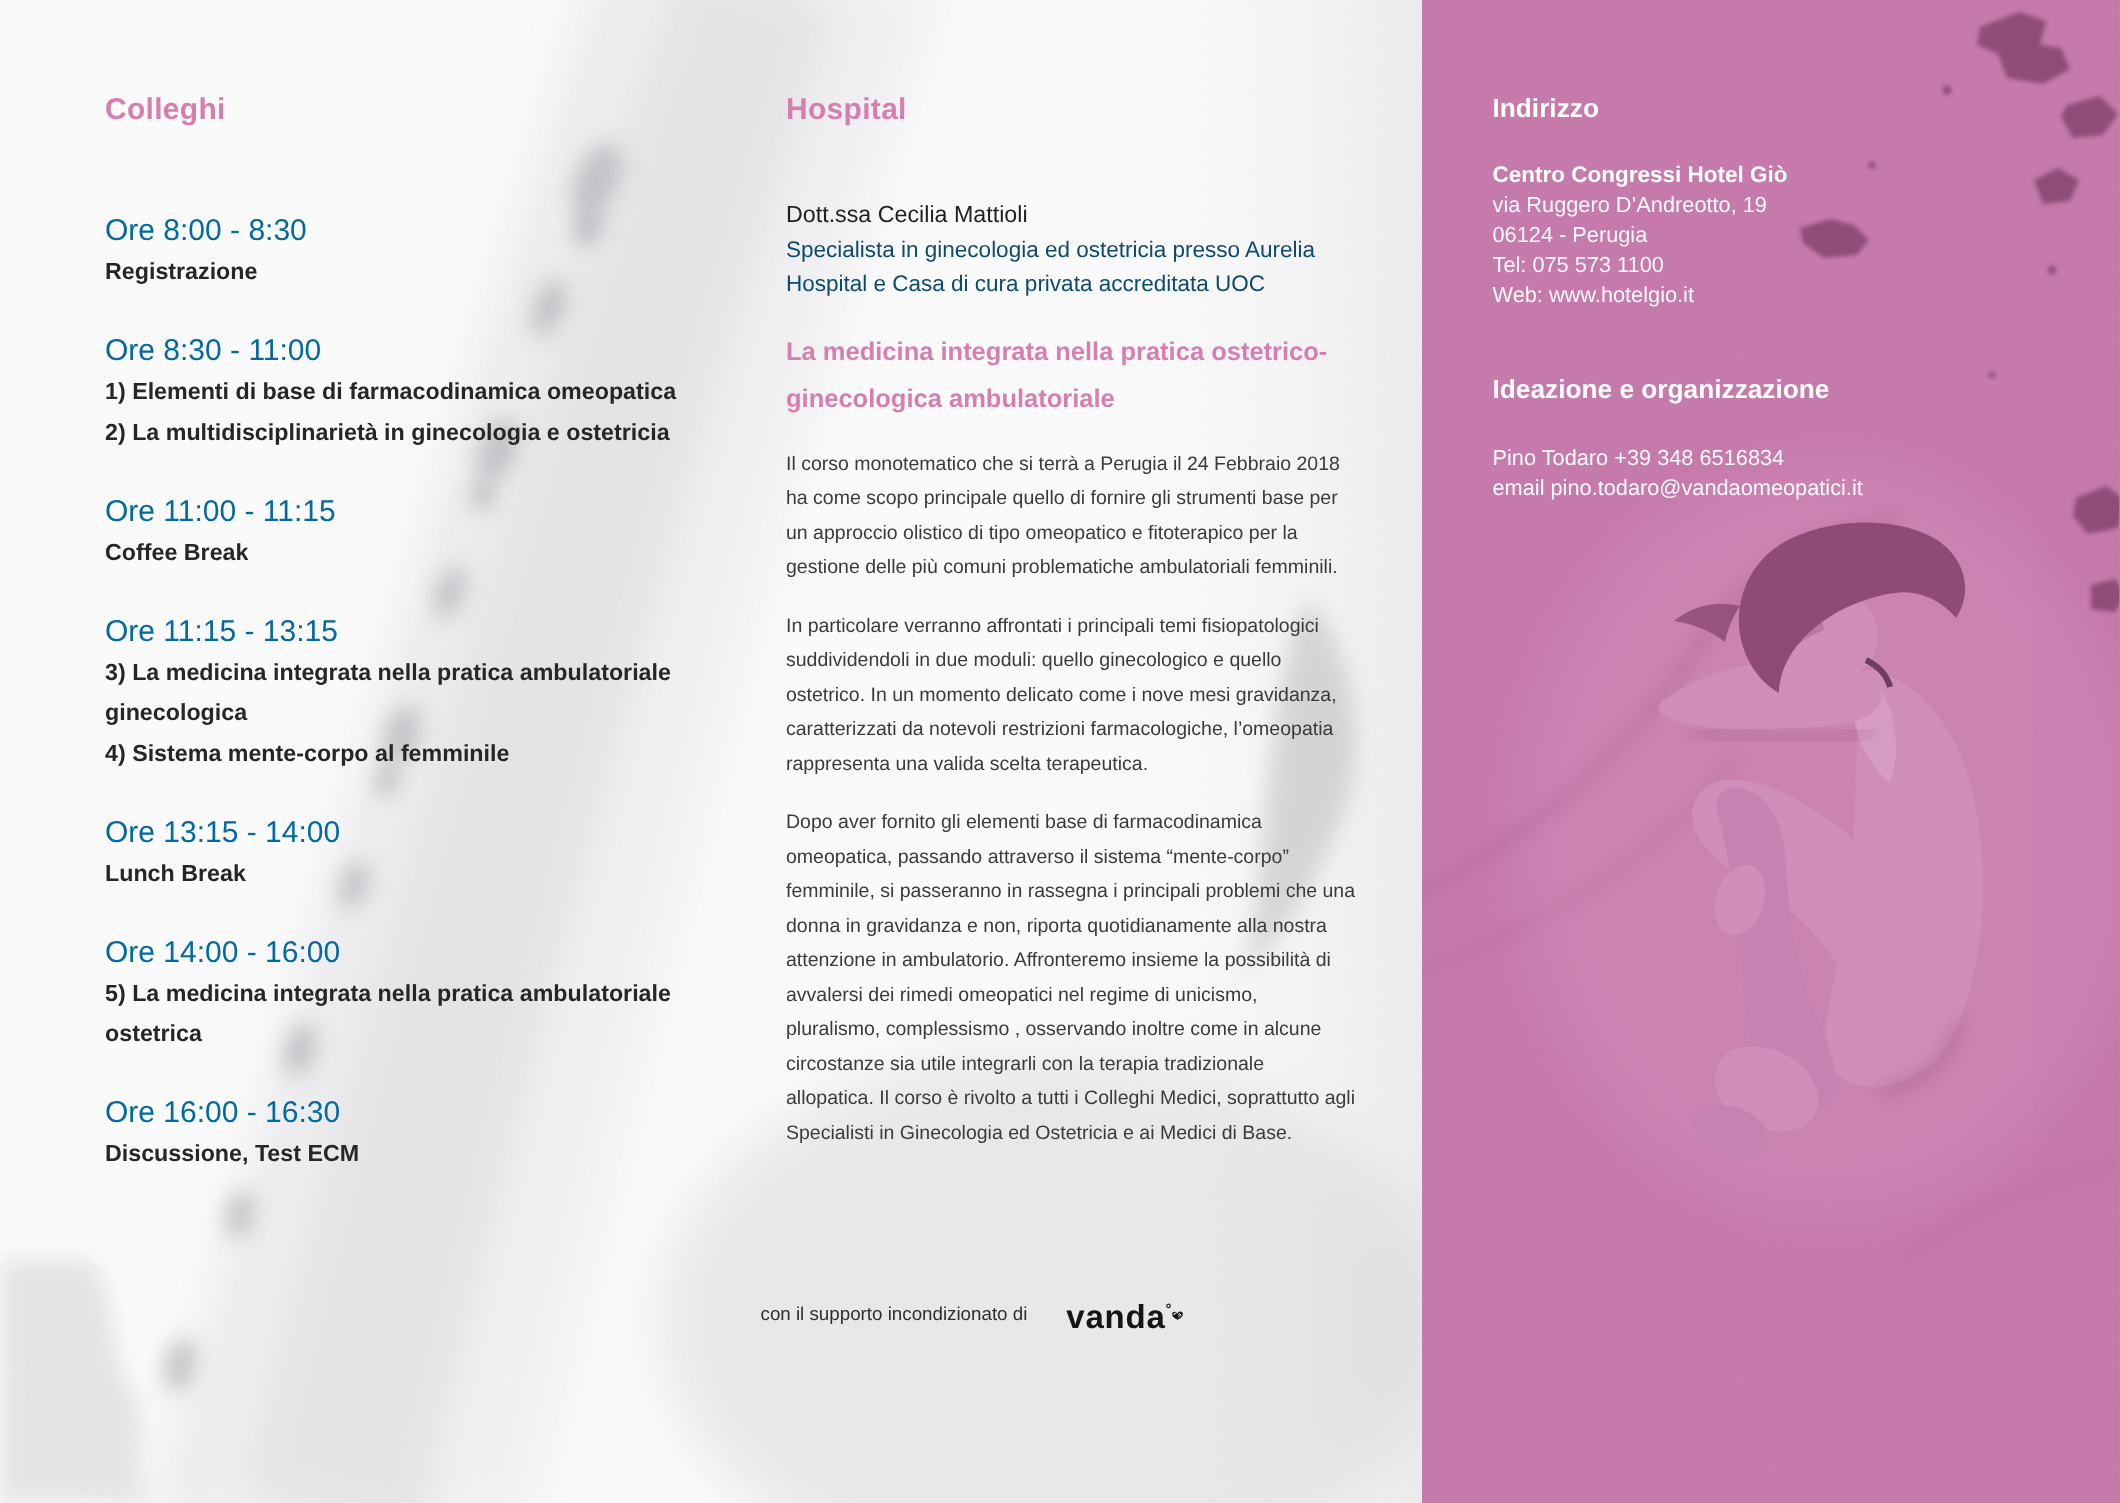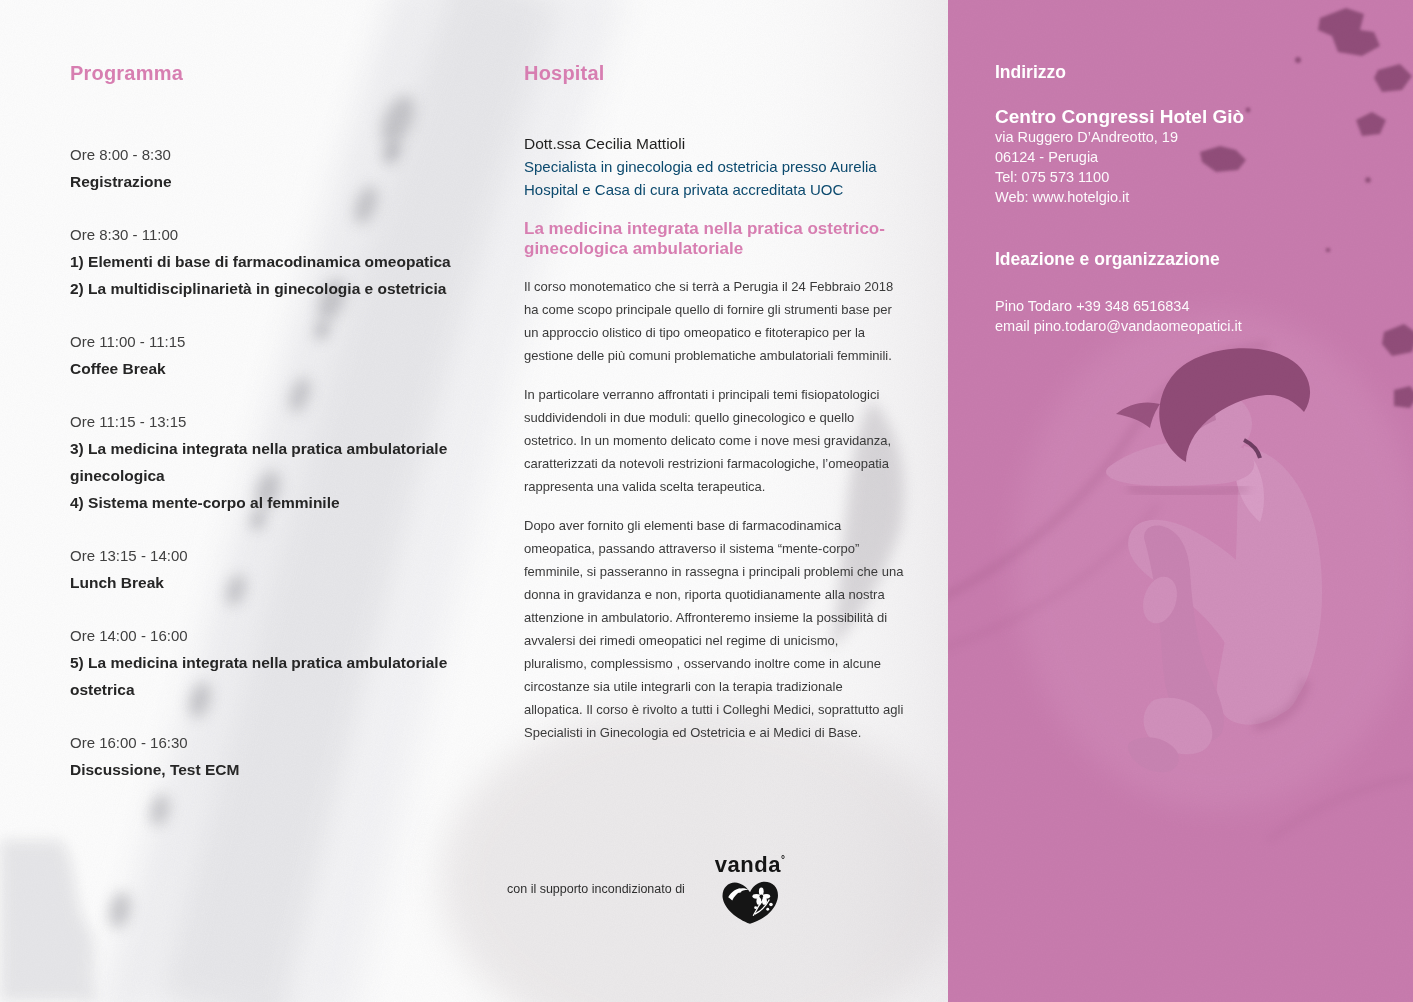--- a/index.html
+++ b/index.html
@@ -9,44 +9,44 @@
 
   .texture { position:absolute; left:0; top:0; width:948px; height:1002px; pointer-events:none; }
   .texture svg { display:block; }
 
   .pink-heading { font-size:20px; font-weight:bold; color:#d77eb1; letter-spacing:0.2px; }
 
   
   .program { position:absolute; left:70px; top:62px; width:398px; }
   .prog-list { margin-top:56px; }
   .prog-item { margin-bottom:26px; }
-  .prog-time { font-size:15px; line-height:27px; color:#404040; }
+  .prog-time { font-size:20px; line-height:27px; color:#0369a1; }
   .prog-title { font-size:15.5px; line-height:27px; font-weight:bold; color:#262626; white-space:pre-line; }
 
   
   .speaker { position:absolute; left:524px; top:62px; width:380px; }
   .speaker-name { margin-top:47px; font-size:15.5px; font-weight:normal; color:#1f1f1f; line-height:23px; }
   .speaker-bio { font-size:15px; color:#0c4a6e; line-height:23px; }
-  .course-title { margin-top:18px; font-size:17px; font-weight:bold; color:#d77eb1; line-height:20px; }
+  .course-title { margin-top:18px; font-size:17px; font-weight:bold; color:#d77eb1; line-height:31px; }
   .speaker p { margin-top:16px; font-size:13px; color:#3a3a3a; line-height:23px; }
 
   
   .support { position:absolute; left:507px; top:850px; width:400px; display:flex; align-items:center; gap:26px; }
   .support-text { font-size:12.5px; color:#2e2e2e; white-space:nowrap; }
-  .vanda { display:flex; flex-direction:column; align-items:center; width:78px; }
+  .vanda { display:flex; flex-direction:row; align-items:center; width:78px; }
   .vanda-word { font-weight:bold; font-size:22px; color:#151515; letter-spacing:0.5px; line-height:20px; }
   .vanda-word .mark { font-size:10px; vertical-align:9px; letter-spacing:0; }
   .vanda-heart { margin-top:2px; }
 
   
   .panel { position:absolute; left:948px; top:0; width:465px; height:1002px; background:#14532d; overflow:hidden; }
   .panel .figure { position:absolute; left:0; top:0; }
   .panel-content { position:relative; padding:62px 30px 0 47px; color:#fff; }
   .panel-h { font-size:17.5px; font-weight:bold; color:#fff; }
-  .venue { margin-top:24px; font-size:19px; font-weight:bold; line-height:20px; }
+  .venue { margin-top:24px; font-size:15px; font-weight:bold; line-height:20px; }
   .pline { font-size:14.5px; line-height:20px; color:rgba(255,255,255,0.96); }
   .org-h { margin-top:42px; }
   .org-first { margin-top:26px; }
 </style>
 </head>
 <body>
 
 <div class="page">
 
   <div class="texture">
@@ -89,21 +89,21 @@
         <ellipse cx="258" cy="520" rx="6" ry="10" transform="rotate(18 258 520)"></ellipse>
       </g>
       <path d="M60 840 C80 860 70 900 90 930 C100 950 88 980 98 1002 L0 1002 L0 840 Z" fill="#d8d8dc" opacity="0.6" filter="url(#lblur2)"></path>
       <path d="M872 400 C900 430 910 480 900 530 C880 590 850 630 830 650 C840 600 842 540 850 480 C856 440 862 415 872 400 Z" fill="#a9a4ab" opacity="0.45" filter="url(#lblur2)"></path>
       <rect x="700" y="0" width="248" height="1002" fill="url(#foldgrad)"></rect>
       <rect width="948" height="1002" filter="url(#lgrain)" opacity="0.16"></rect>
     </svg>
   </div>
 
   <section class="program">
-    <h2 class="pink-heading">Programma</h2>
+    <h2 class="pink-heading">Colleghi</h2>
     <div class="prog-list">
       <div class="prog-item">
         <div class="prog-time">Ore 8:00 - 8:30</div>
         <div class="prog-title">Registrazione</div>
       </div>
       <div class="prog-item">
         <div class="prog-time">Ore 8:30 - 11:00</div>
         <div class="prog-title">1) Elementi di base di farmacodinamica omeopatica
 2) La multidisciplinarietà in ginecologia e ostetricia</div>
       </div>

